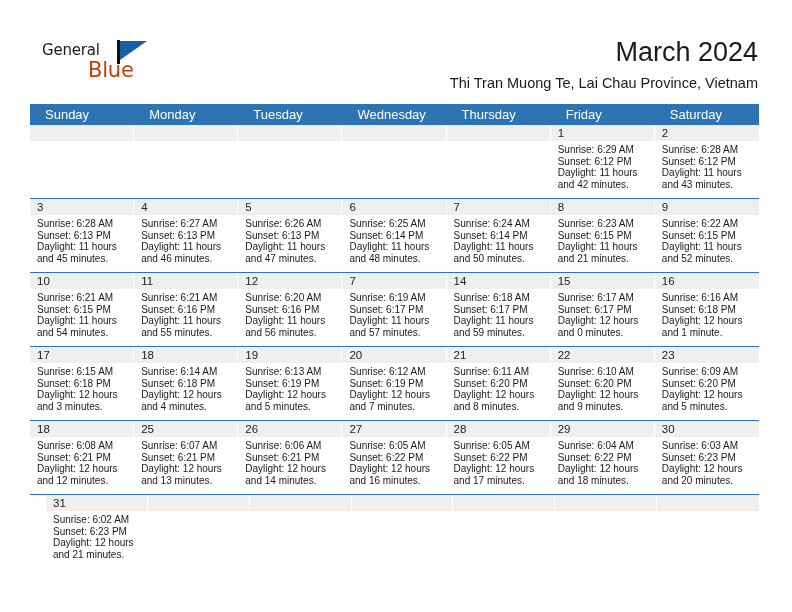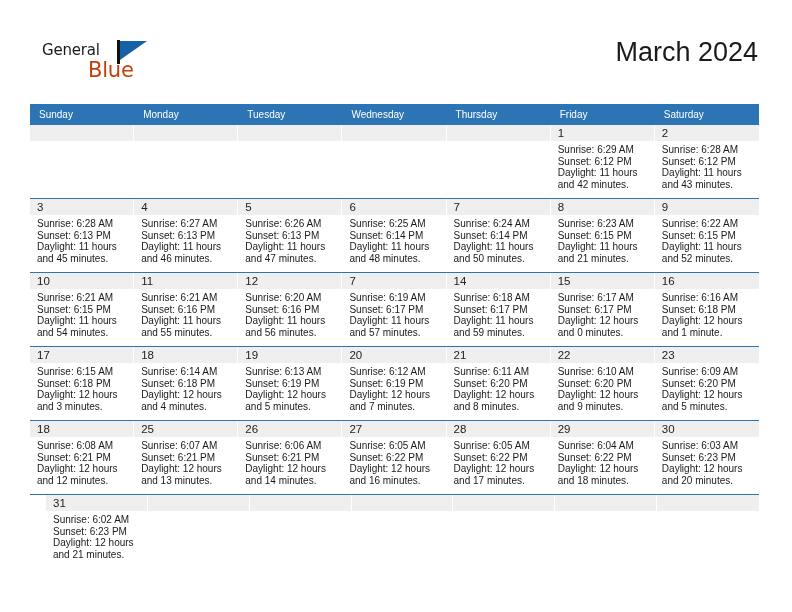--- a/index.html
+++ b/index.html
@@ -107,23 +107,23 @@
     width: 729px;
   }
   .weekdays {
     display: flex;
     background: #2c74b3;
     height: 21px;
   }
   .weekday {
     flex: 1 1 0;
     color: #ffffff;
-    font-size: 10px;
+    font-size: 13px;
     line-height: 21px;
-    padding-left: 9px;
+    padding-left: 15px;
     box-sizing: border-box;
     white-space: nowrap;
     overflow: hidden;
   }
   .week {
     border-top: 1.4px solid #2c74b3;
   }
   .week:first-of-type {
     border-top: none;
   }
@@ -177,20 +177,21 @@
 
     <div class="logo">
       <span class="logo-general">General</span>
       <span class="logo-mast"></span>
       <span class="logo-flag"></span>
       <span class="logo-blue">Blue</span>
     </div>
 
     <div class="title-block">
       <div class="cal-title">March 2024</div>
+      <div class="cal-subtitle">Thi Tran Muong Te, Lai Chau Province, Vietnam</div>
     </div>
 
   </div>
 
   <div class="calendar">
     <div class="weekdays">
         <div class="weekday">Sunday</div>
         <div class="weekday">Monday</div>
         <div class="weekday">Tuesday</div>
         <div class="weekday">Wednesday</div>

